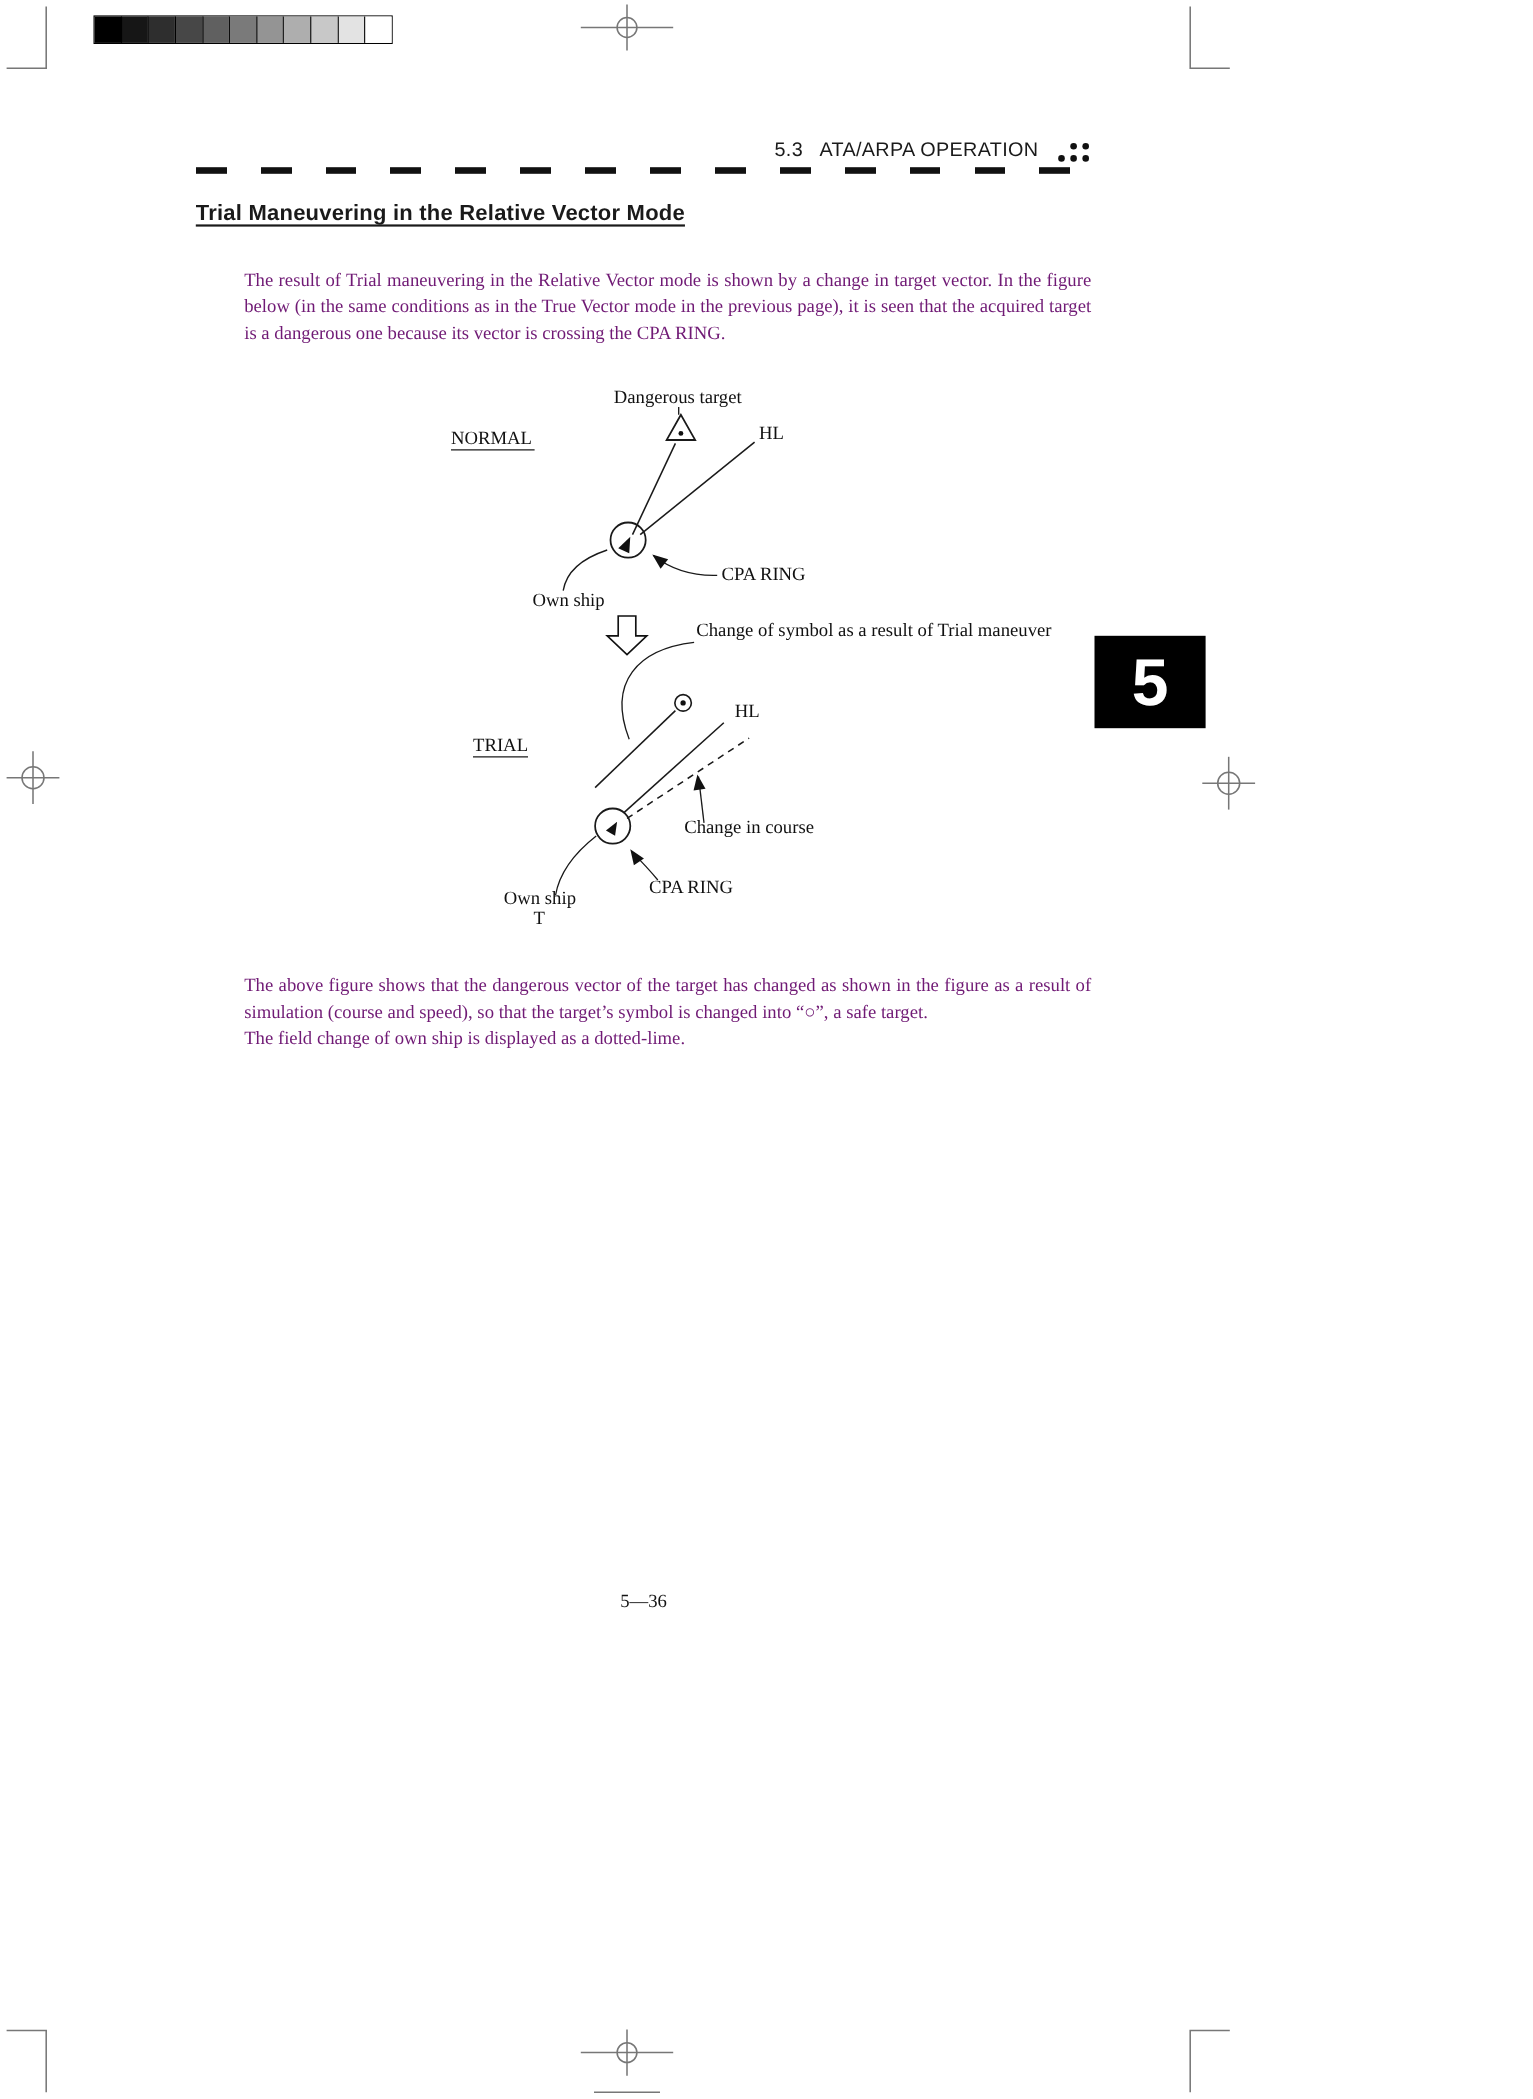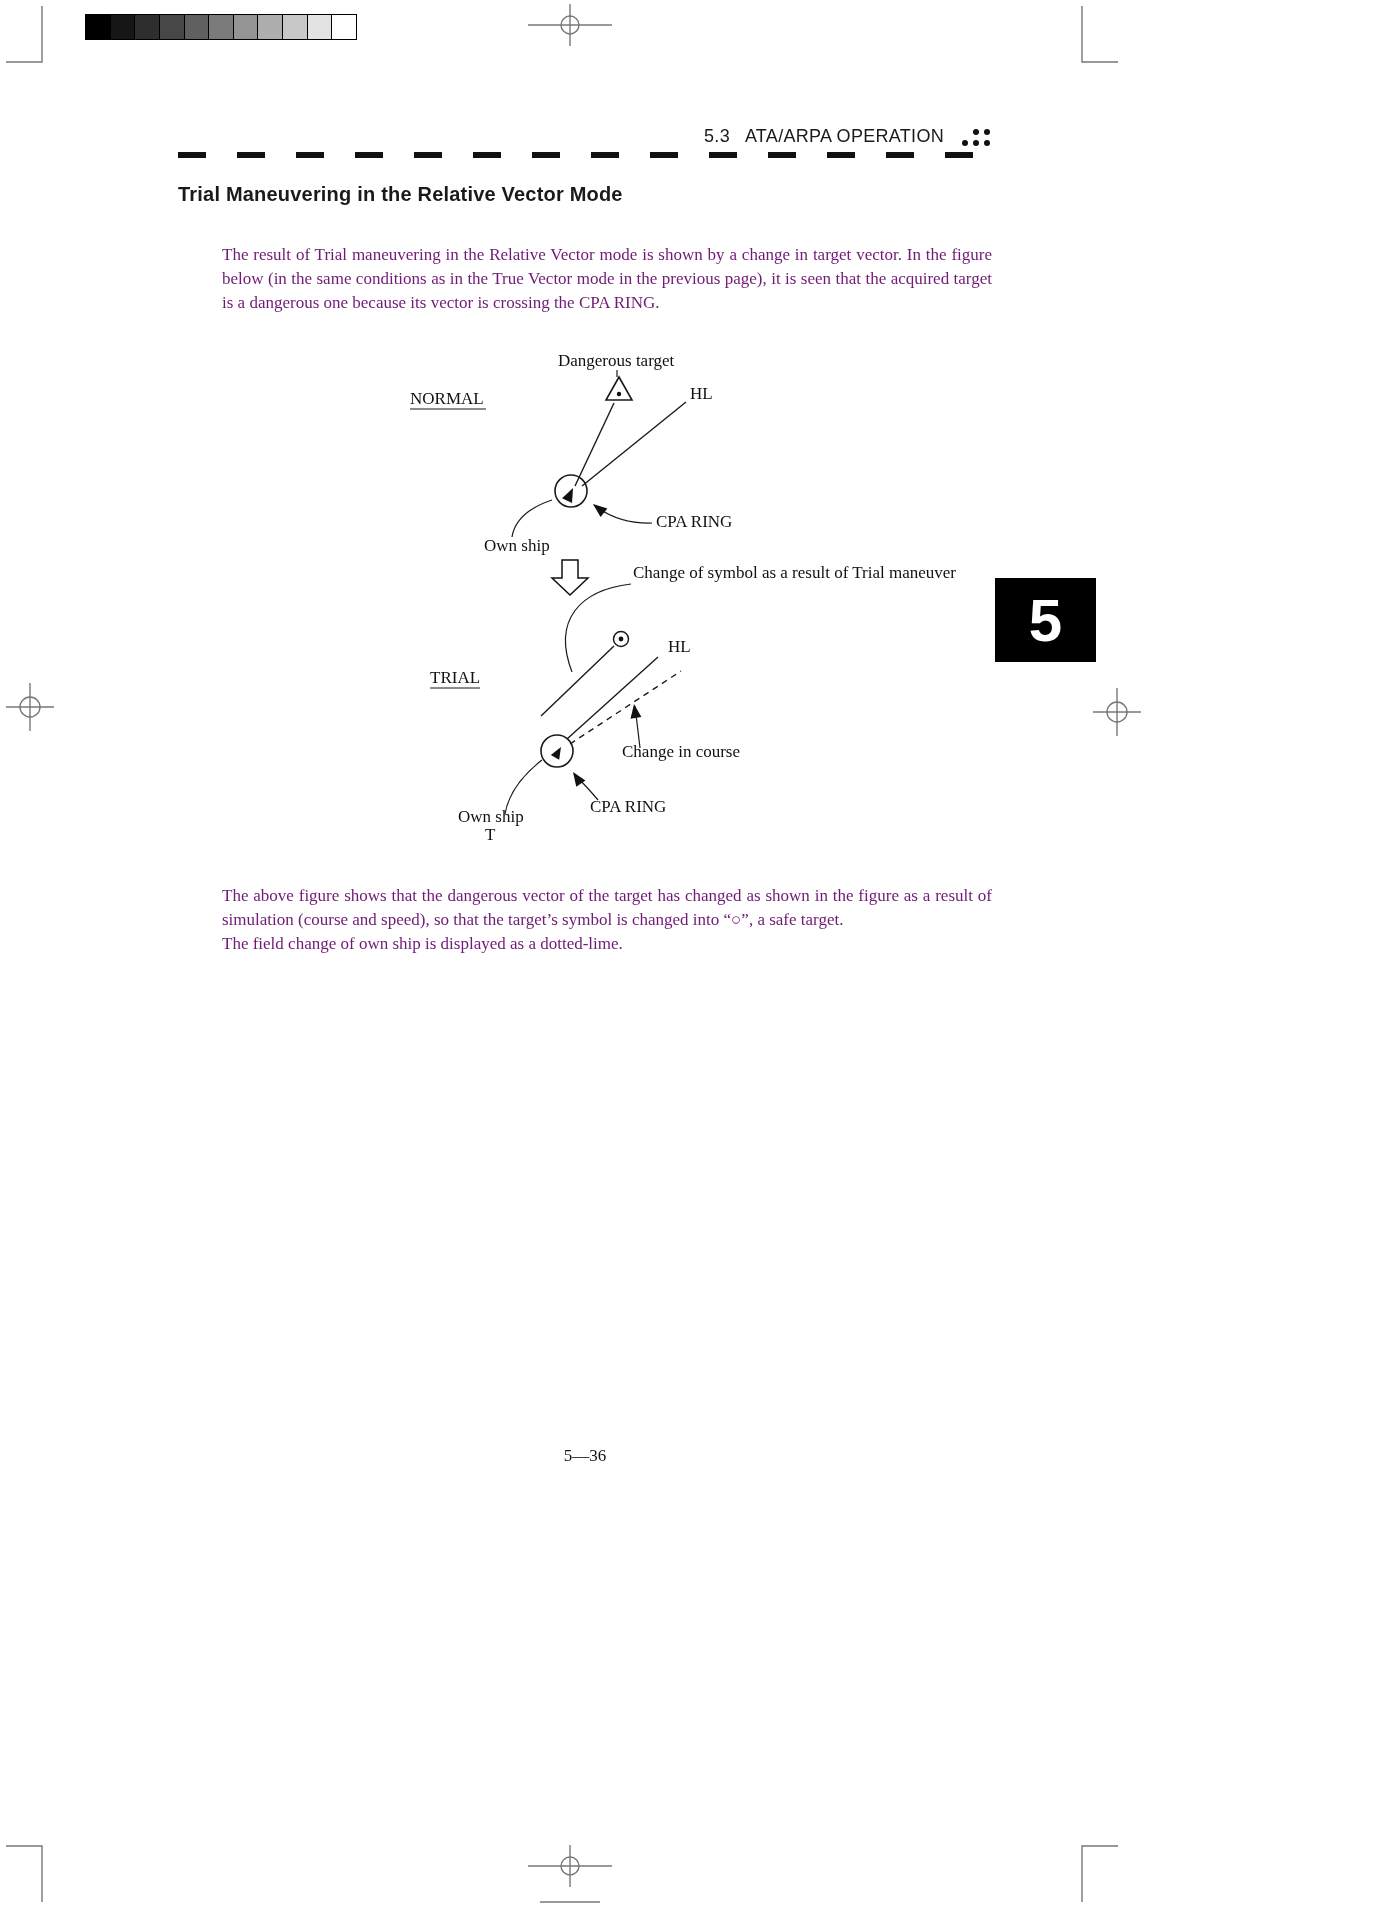--- a/index.html
+++ b/index.html
@@ -28,40 +28,40 @@
     width: 272px; height: 26px;
     border: 1px solid #000;
     display: flex;
   }
   .graybar .swatch { flex: 1 1 0; border-left: 1px solid #000; }
   .graybar .swatch:first-child { border-left: none; }
 
   
   .header-row {
     position: absolute; left: 540px; top: 126px; width: 450px;
-    display: flex; justify-content: flex-end; align-items: center; gap: 18px;
+    display: flex; justify-content: flex-end; align-items: flex-end; gap: 18px;
   }
   .header-text {
     font-family: "Liberation Sans", sans-serif;
     font-size: 18px; letter-spacing: .3px; white-space: pre; color: #1a1a1a;
   }
   .header-dots { display: flex; flex-direction: column; gap: 5px; padding-top: 2px; }
   .dot-row { display: flex; justify-content: flex-end; gap: 5px; }
   .dot { width: 6px; height: 6px; border-radius: 50%; background: #111; display: block; }
 
   .dashed-rule {
     position: absolute; left: 178px; top: 152px; width: 808px; height: 6px;
     background: repeating-linear-gradient(to right, #111 0 28px, transparent 28px 59px);
   }
 
   .doc-title {
     position: absolute; left: 178px; top: 183px;
     font-family: "Liberation Sans", sans-serif;
     font-size: 20px; font-weight: bold; letter-spacing: .2px;
-    text-underline-offset: 4px; color: #1a1a1a;
+    text-decoration: underline; text-underline-offset: 4px; color: #1a1a1a;
   }
 
   .body-text {
     position: absolute; left: 222px; width: 770px;
     font-size: 17px; line-height: 1.42; text-align: justify; color: #701a75;
   }
   .intro   { top: 243px; }
   .closing { top: 884px; }
   .closing p { margin: 0; }
 

